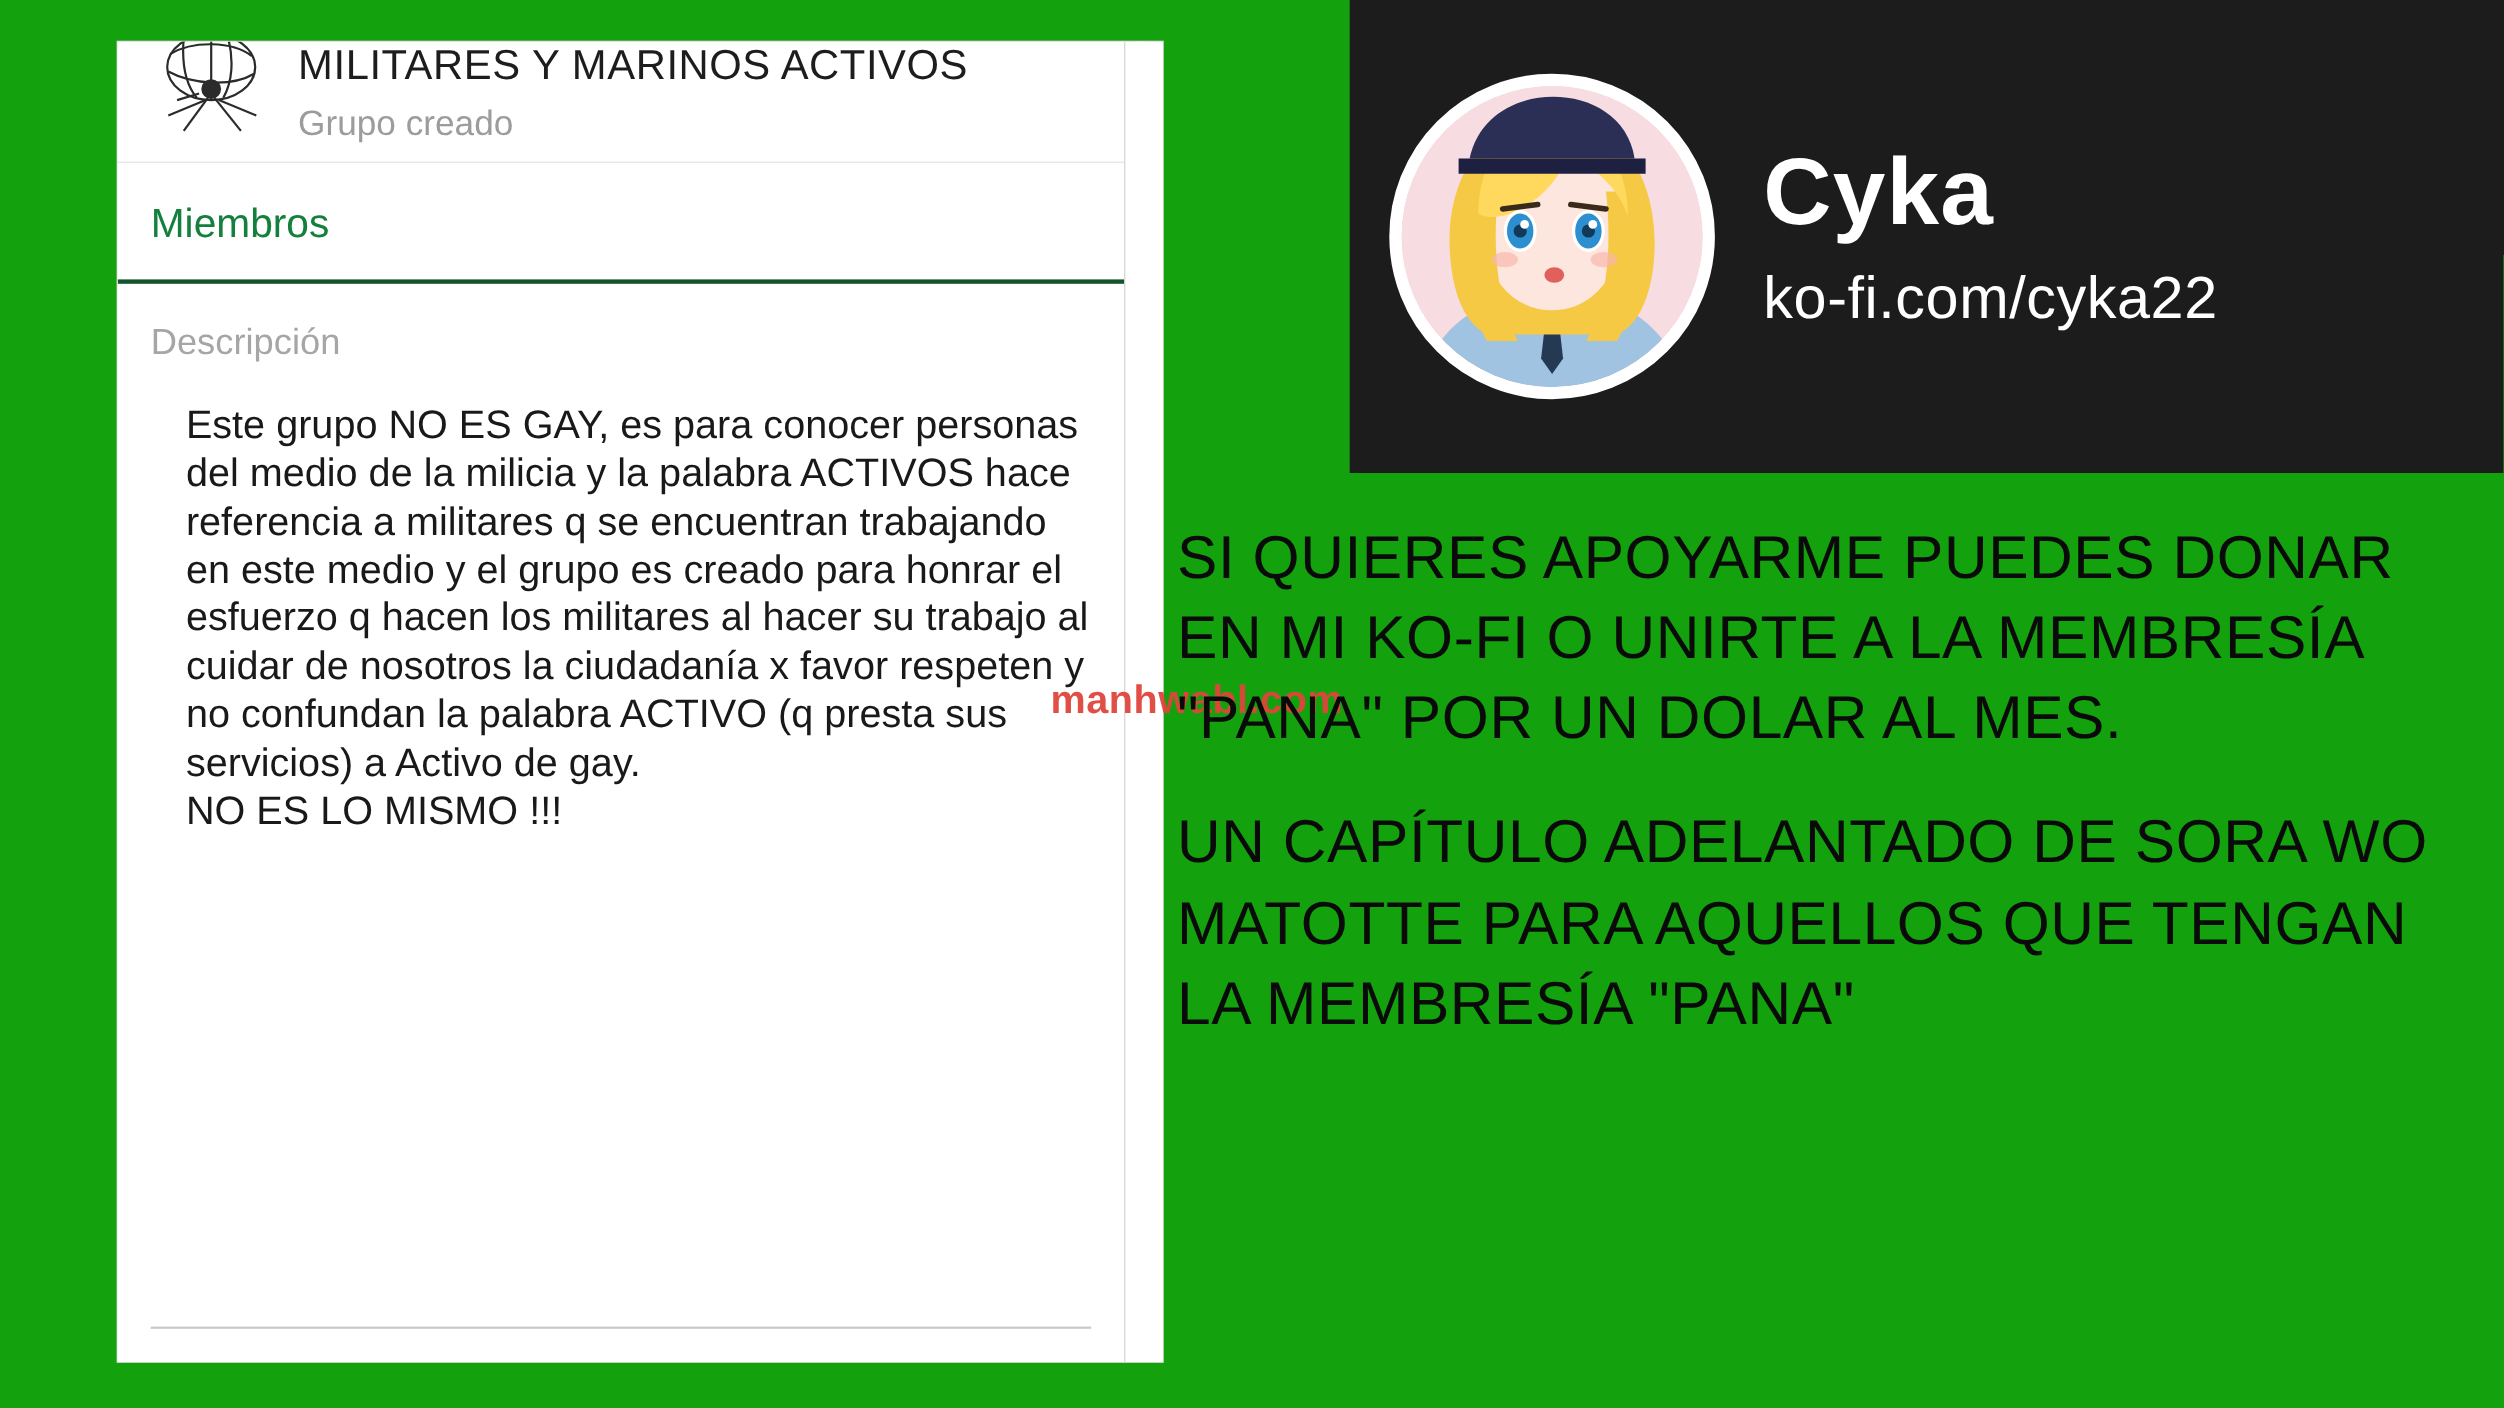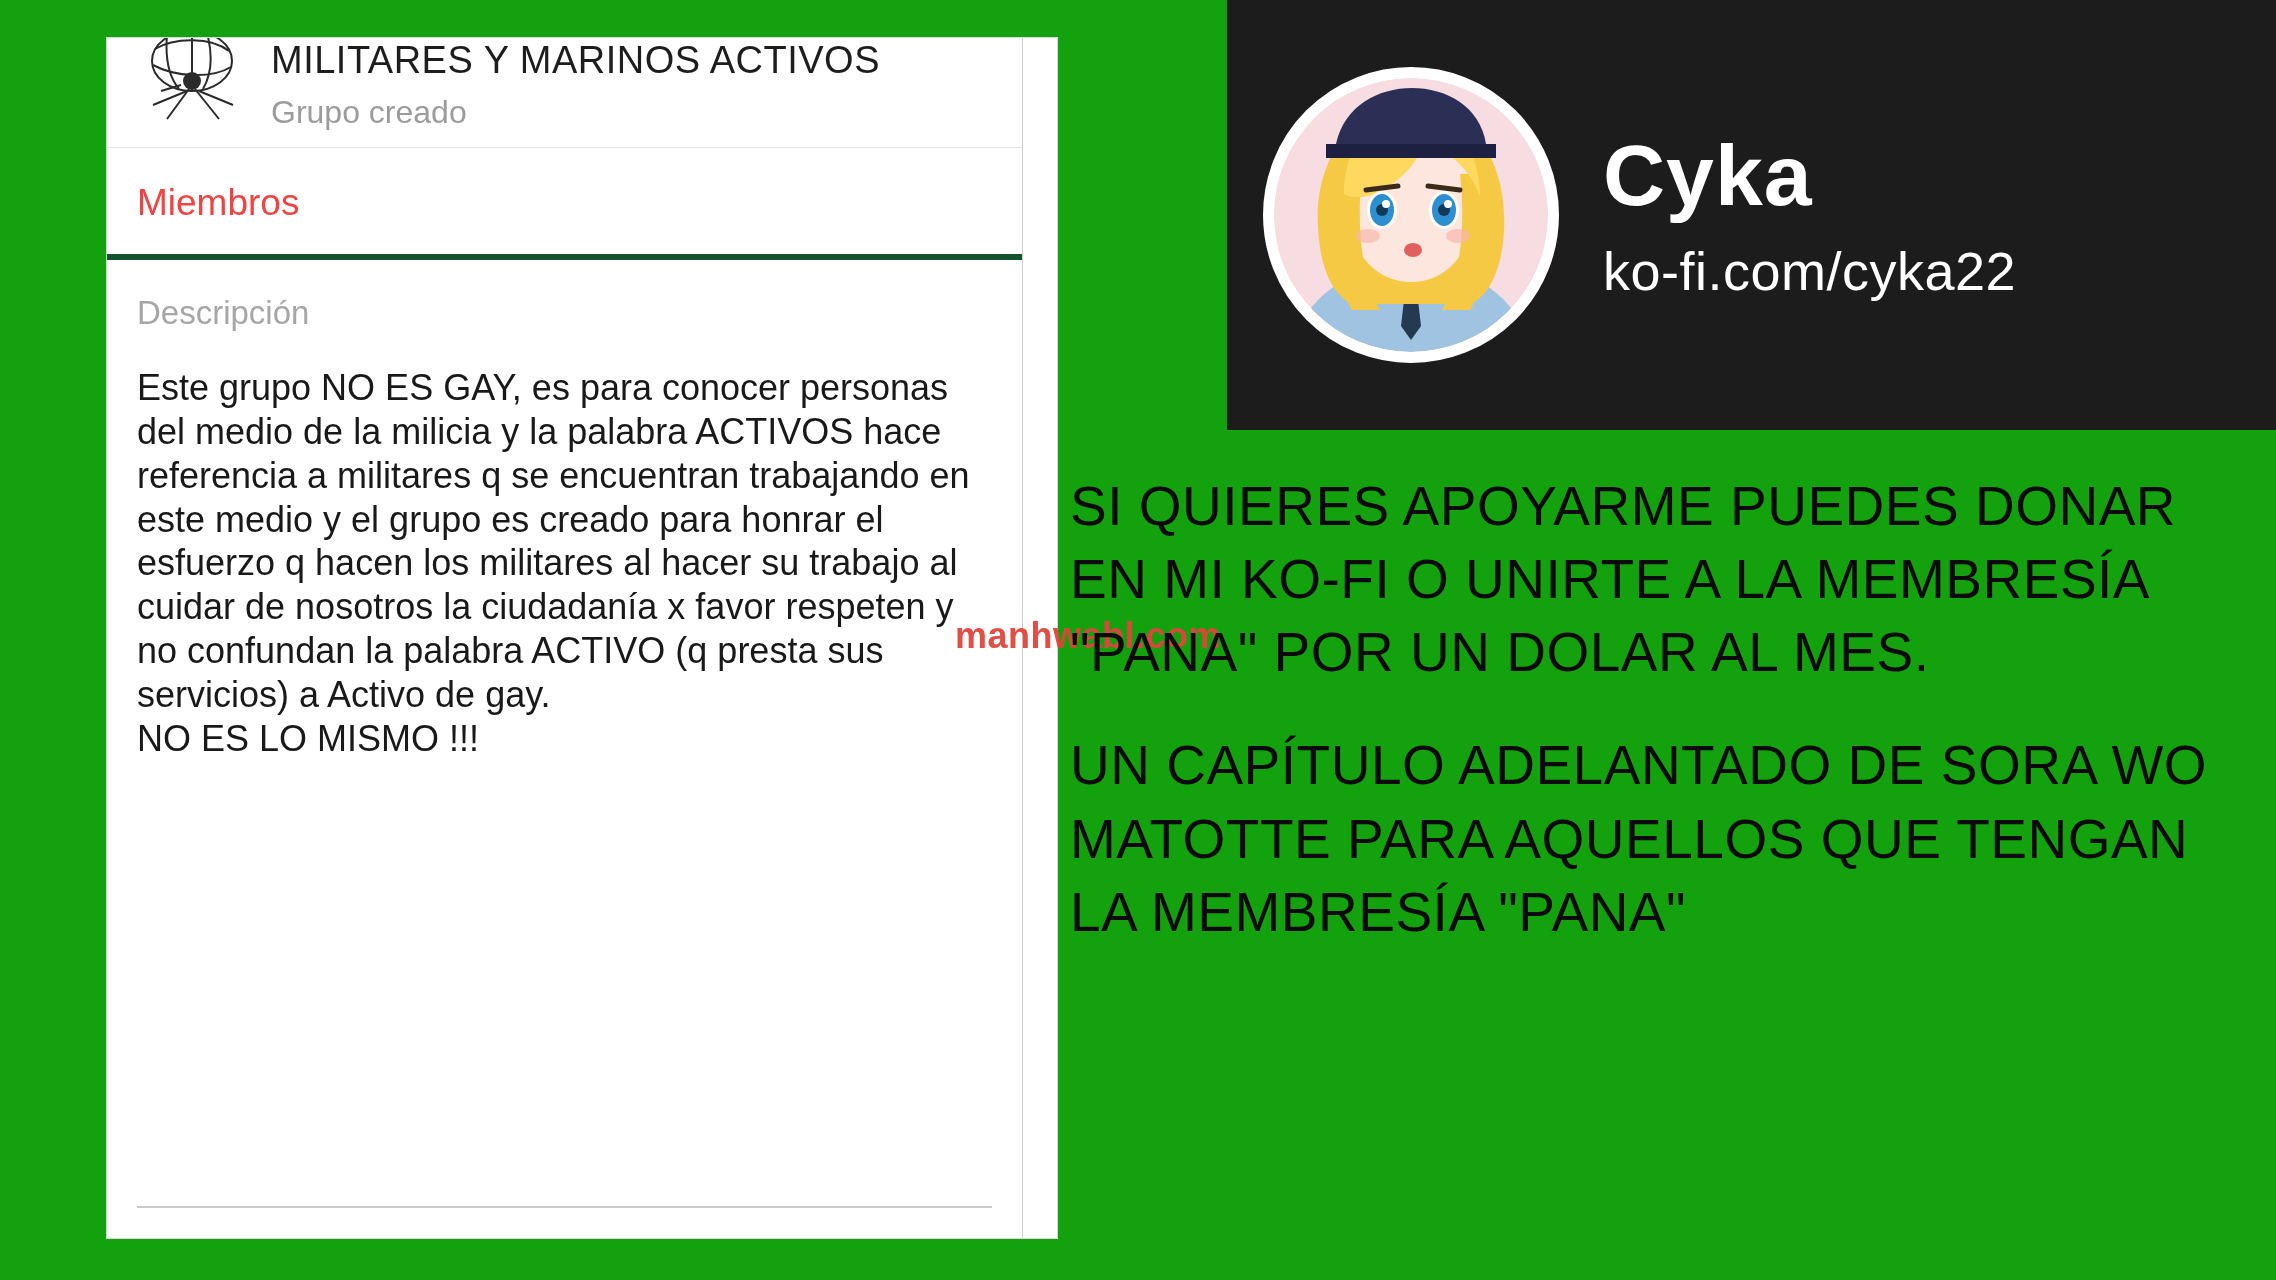--- a/index.html
+++ b/index.html
@@ -75,39 +75,40 @@
   }
   .group-sub {
     font-size: 32px;
     color: #9c9c9c;
     margin-top: 12px;
   }
 
   
   .members-row {
     padding: 34px 30px 30px 30px;
-    border-bottom: 6px solid #14532d;
+    border-bottom: 4px solid #14532d;
     font-size: 37px;
-    color: #ef4444;
+    color: #15803d;
   }
 
   
   .desc-block {
     padding: 34px 30px 0 30px;
   }
   .desc-label {
     font-size: 33px;
     color: #a6a6a6;
     margin-bottom: 34px;
   }
   .desc-body {
     font-size: 36px;
     line-height: 1.22;
     color: #191919;
     white-space: pre-wrap;
+    margin-left: 32px;
   }
 
   .card-bottom-rule {
     position: absolute;
     left: 30px;
     right: 30px;
     bottom: 30px;
     height: 2px;
     background: #c9c9c9;
   }

